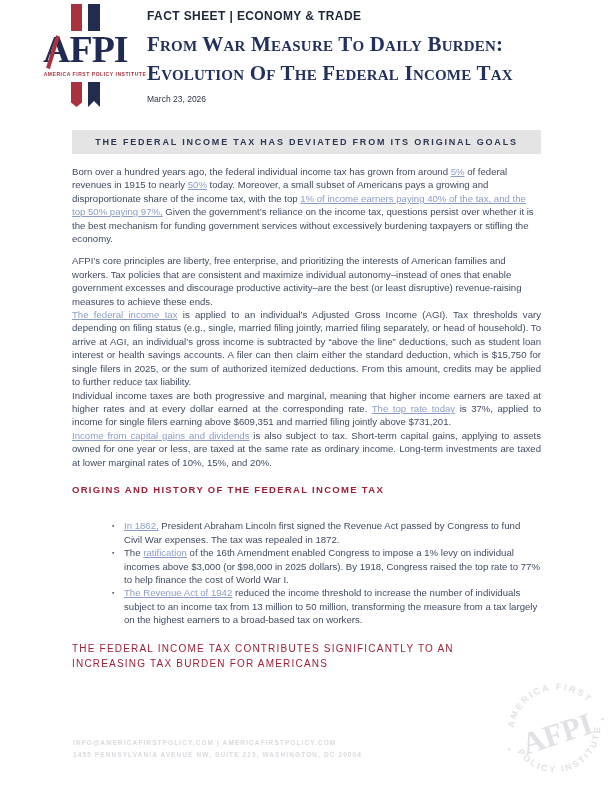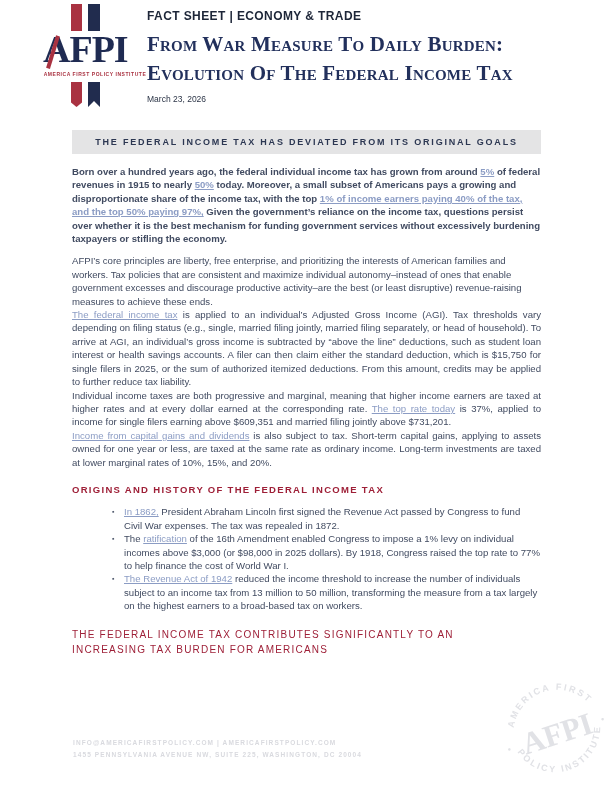--- a/index.html
+++ b/index.html
@@ -31,26 +31,26 @@
         font-variant:small-caps;font-size:21px;line-height:29px;color:#22305c;
         letter-spacing:.2px;white-space:nowrap;}
   .doc-date{margin-top:6px;font-size:8.5px;color:#2c3547;}
 
   
   .content{position:absolute;left:72px;top:130px;width:469px;color:#414b61;
         font-size:9.6px;line-height:13.4px;}
   .banner{height:24px;line-height:24px;background:#e4e4e5;text-align:center;
         font-size:9px;font-weight:bold;letter-spacing:1.8px;color:#2c3752;}
   .para{margin:9px 0 0 0;}
-  .para.first{margin-top:11px;font-weight:bold;}
+  .para.first{margin-top:11px;}
   .para.just{text-align:justify;margin-top:0;}
   .lnk{color:#8b9cc4;text-decoration:underline;cursor:pointer;}
   .red-head{margin-top:14px;font-size:9.5px;font-weight:bold;letter-spacing:1.3px;
         color:#9e1f37;}
-  .bullets{margin:9px 0 0 0;padding:0 0 0 52px;list-style:none;}
+  .bullets{margin:23px 0 0 0;padding:0 0 0 52px;list-style:none;}
   .bullets li{position:relative;margin:0;}
   .bullets li::before{content:"▪";position:absolute;left:-12px;top:0;
         font-size:7px;color:#555e70;}
   .big-red-head{margin-top:14px;width:440px;font-size:10px;font-weight:normal;
         letter-spacing:1.2px;line-height:15.5px;color:#9e1f37;}
 
   
   .footer{position:absolute;left:73px;top:737px;width:420px;color:#d9dadf;
         font-size:6.5px;letter-spacing:1.1px;line-height:12px;font-weight:bold;}
 

